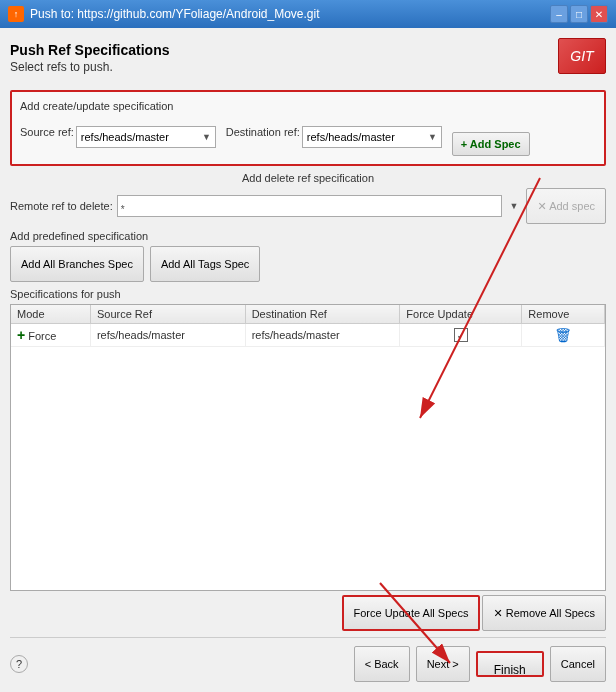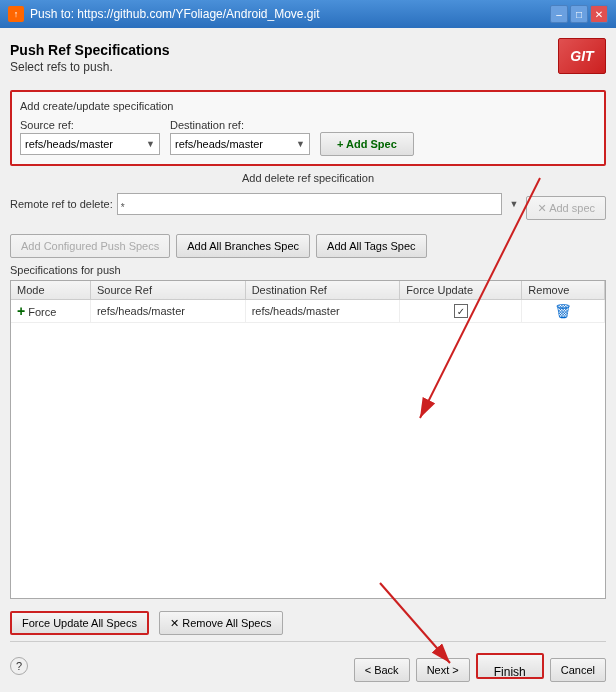--- a/index.html
+++ b/index.html
@@ -90,21 +90,21 @@
     }
     .git-logo {
       width: 48px;
       height: 36px;
       background: linear-gradient(135deg, #e05050 0%, #cc2020 100%);
       border: 1px solid #aa1010;
       display: flex;
       align-items: center;
       justify-content: center;
       color: white;
-      font-weight: bold;
+      font-weight: normal;
       font-size: 14px;
       font-style: italic;
       border-radius: 2px;
     }
 
     
     .section-box {
       border: 2px solid #cc2020;
       background: #f8f8f8;
       padding: 8px;
@@ -116,21 +116,21 @@
       color: #333;
       margin-bottom: 6px;
     }
     .row-fields {
       display: flex;
       gap: 10px;
       align-items: center;
     }
     .field-group {
       display: flex;
-      flex-direction: column;
+      flex-direction: row;
       gap: 2px;
     }
     .field-label {
       font-size: 11px;
       color: #333;
     }
     .select-box {
       background: white;
       border: 1px solid #aaa;
       height: 22px;
@@ -150,35 +150,34 @@
     }
 
     
     .btn {
       background: linear-gradient(to bottom, #f5f5f5, #e0e0e0);
       border: 1px solid #aaa;
       padding: 3px 10px;
       font-size: 11px;
       cursor: pointer;
       border-radius: 2px;
-      height: 24px;
+      height: 36px;
       display: flex;
       align-items: center;
       gap: 4px;
       white-space: nowrap;
-      margin-top: 8px;
     }
     .btn:disabled, .btn.disabled {
       color: #aaa;
       background: linear-gradient(to bottom, #f5f5f5, #ebebeb);
     }
     .btn-add-spec {
       background: linear-gradient(to bottom, #f5f5f5, #e0e0e0);
       border: 1px solid #aaa;
-      padding: 3px 16px;
+      padding: 3px 8px;
       font-size: 11px;
       cursor: pointer;
       border-radius: 2px;
       height: 24px;
       display: flex;
       align-items: center;
       gap: 4px;
       color: #006600;
       font-weight: bold;
     }
@@ -295,22 +294,22 @@
     }
     .trash-icon {
       color: #0066cc;
       font-size: 14px;
       cursor: pointer;
     }
 
     
     .table-actions {
       display: flex;
-      justify-content: flex-start;
-      gap: 10px;
+      justify-content: flex-end;
+      gap: 2px;
       margin-top: 4px;
     }
 
     
     .dialog-footer {
       display: flex;
       justify-content: flex-end;
       align-items: center;
       gap: 6px;
       border-top: 1px solid #ccc;
@@ -405,22 +404,22 @@
         <div style="position:relative; flex:1;">
           <input class="text-input" style="width: 100%;" type="text">
           <span class="asterisk">*</span>
         </div>
         <span class="select-arrow" style="padding:0 4px;">▼</span>
         <button class="btn disabled" style="color:#aaa;">✕ Add spec</button>
       </div>
     </div>
 
     <div class="predefined-section">
+      <div class="predefined-label">Add predefined specification</div>
       <div class="predefined-buttons">
-        <button class="btn disabled" style="color:#aaa;">Add Configured Push Specs</button>
         <button class="btn">Add All Branches Spec</button>
         <button class="btn">Add All Tags Spec</button>
       </div>
     </div>
 
     <div class="specs-section">
       <div class="specs-label">Specifications for push</div>
       <div class="specs-table-wrapper">
         <table class="specs-table">
           <thead>

